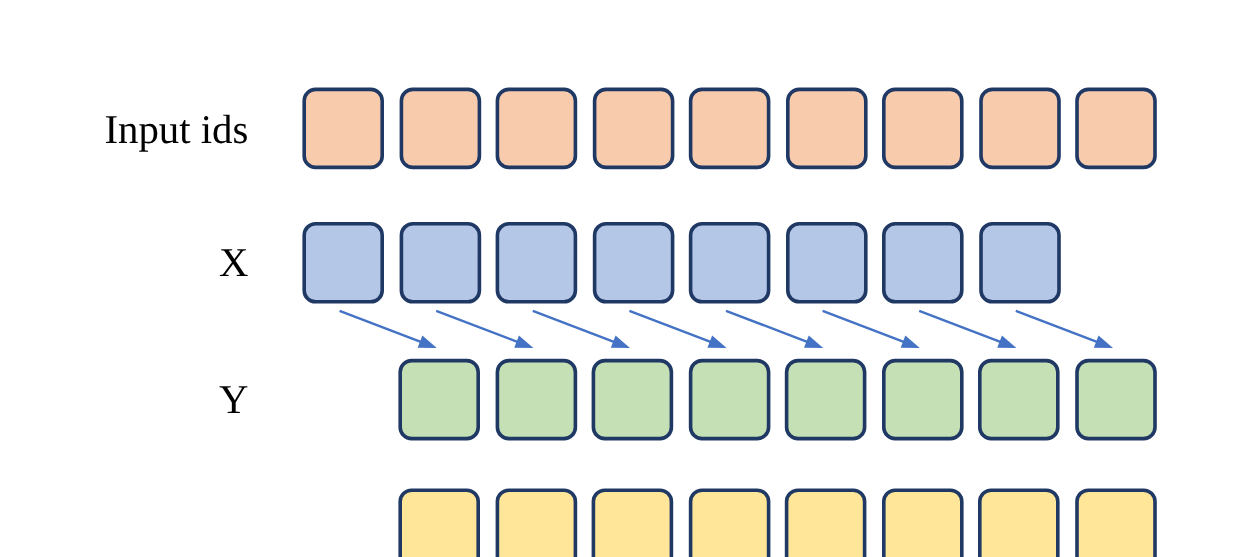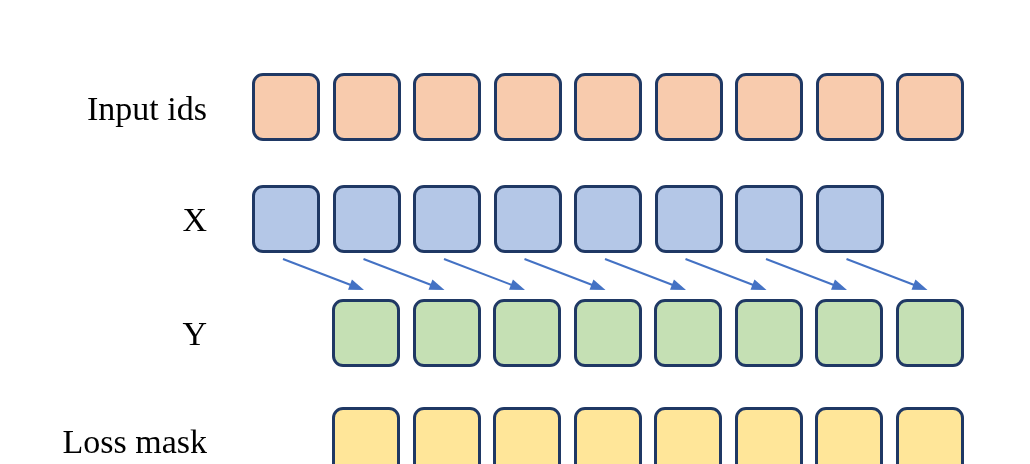--- a/index.html
+++ b/index.html
@@ -127,21 +127,20 @@
       <div class="cell" style="background: rgb(197, 224, 180); border-color: rgb(31, 56, 100); border-width: 3px; border-radius: 11px; width: 68px; height: 68px; margin-right: 12.5px;"></div>
       <div class="cell" style="background: rgb(197, 224, 180); border-color: rgb(31, 56, 100); border-width: 3px; border-radius: 11px; width: 68px; height: 68px; margin-right: 12.5px;"></div>
       <div class="cell" style="background: rgb(197, 224, 180); border-color: rgb(31, 56, 100); border-width: 3px; border-radius: 11px; width: 68px; height: 68px; margin-right: 12.5px;"></div>
       <div class="cell" style="background: rgb(197, 224, 180); border-color: rgb(31, 56, 100); border-width: 3px; border-radius: 11px; width: 68px; height: 68px; margin-right: 12.5px;"></div>
       <div class="cell" style="background: rgb(197, 224, 180); border-color: rgb(31, 56, 100); border-width: 3px; border-radius: 11px; width: 68px; height: 68px; margin-right: 12.5px;"></div>
       <div class="cell" style="background: rgb(197, 224, 180); border-color: rgb(31, 56, 100); border-width: 3px; border-radius: 11px; width: 68px; height: 68px; margin-right: 12.5px;"></div>
       <div class="cell" style="background: rgb(197, 224, 180); border-color: rgb(31, 56, 100); border-width: 3px; border-radius: 11px; width: 68px; height: 68px; margin-right: 12.5px;"></div>
       <div class="cell" style="background: rgb(197, 224, 180); border-color: rgb(31, 56, 100); border-width: 3px; border-radius: 11px; width: 68px; height: 68px; margin-right: 0px;"></div>
     </div>
 
-  <div class="row-label" id="label-loss-mask" style="top: 388px; width: 207px; left: 0px; font-size: 34px; color: rgb(0, 0, 0);">Loss mask</div>
   <div class="cell-row" id="row-loss-mask" style="left: 332px; top: 370px;">
       <div class="cell" style="background: rgb(255, 230, 153); border-color: rgb(31, 56, 100); border-width: 3px; border-radius: 11px; width: 68px; height: 68px; margin-right: 12.5px;"></div>
       <div class="cell" style="background: rgb(255, 230, 153); border-color: rgb(31, 56, 100); border-width: 3px; border-radius: 11px; width: 68px; height: 68px; margin-right: 12.5px;"></div>
       <div class="cell" style="background: rgb(255, 230, 153); border-color: rgb(31, 56, 100); border-width: 3px; border-radius: 11px; width: 68px; height: 68px; margin-right: 12.5px;"></div>
       <div class="cell" style="background: rgb(255, 230, 153); border-color: rgb(31, 56, 100); border-width: 3px; border-radius: 11px; width: 68px; height: 68px; margin-right: 12.5px;"></div>
       <div class="cell" style="background: rgb(255, 230, 153); border-color: rgb(31, 56, 100); border-width: 3px; border-radius: 11px; width: 68px; height: 68px; margin-right: 12.5px;"></div>
       <div class="cell" style="background: rgb(255, 230, 153); border-color: rgb(31, 56, 100); border-width: 3px; border-radius: 11px; width: 68px; height: 68px; margin-right: 12.5px;"></div>
       <div class="cell" style="background: rgb(255, 230, 153); border-color: rgb(31, 56, 100); border-width: 3px; border-radius: 11px; width: 68px; height: 68px; margin-right: 12.5px;"></div>
       <div class="cell" style="background: rgb(255, 230, 153); border-color: rgb(31, 56, 100); border-width: 3px; border-radius: 11px; width: 68px; height: 68px; margin-right: 0px;"></div>
     </div>

